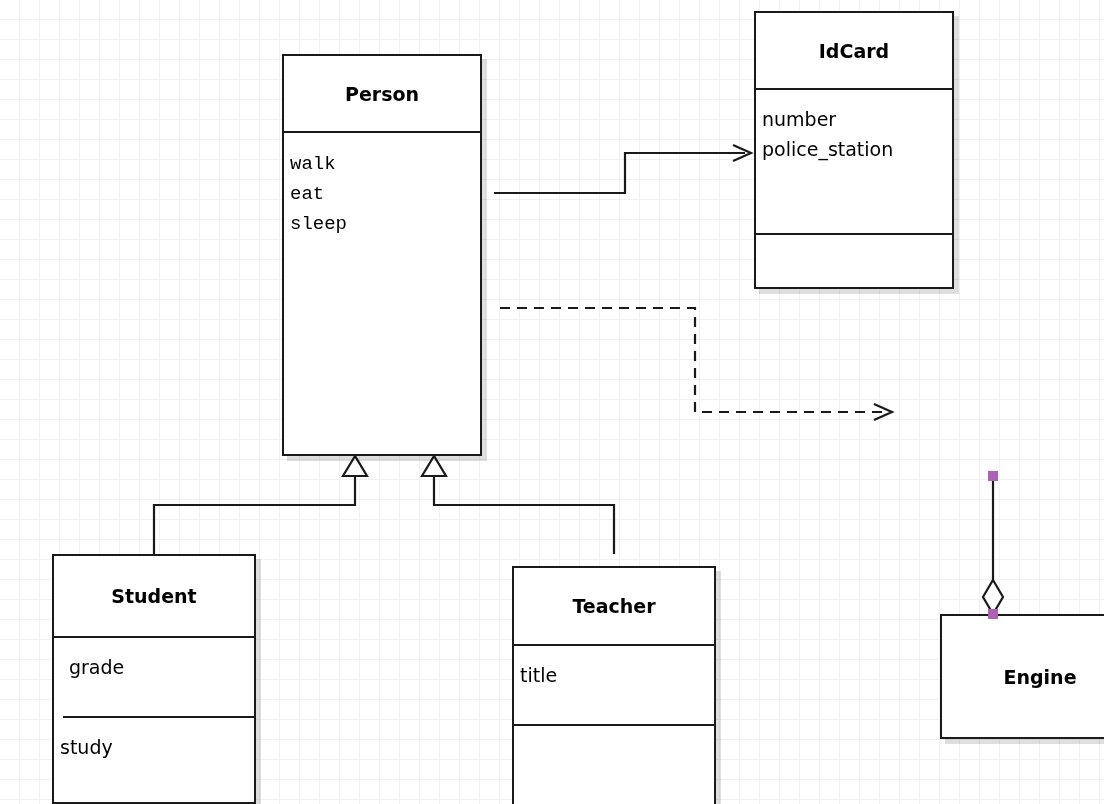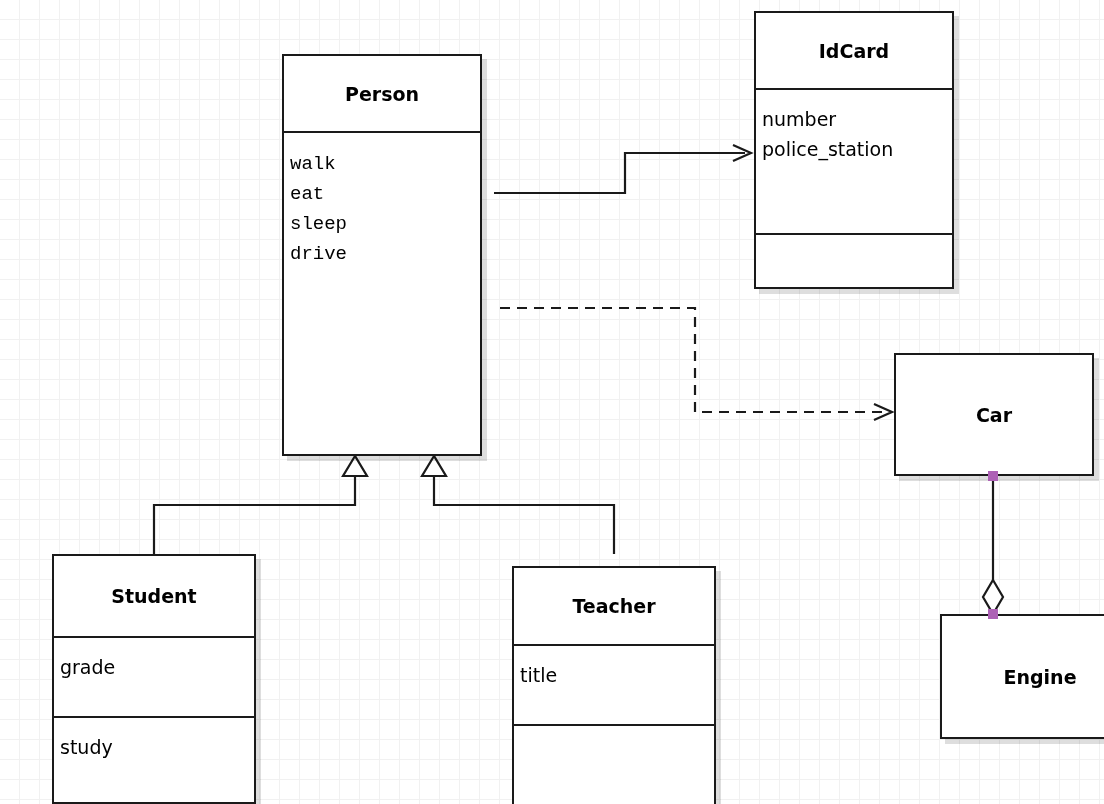--- a/index.html
+++ b/index.html
@@ -94,46 +94,42 @@
       <path d="M 993 580 L 1003 597 L 993 614 L 983 597 Z" fill="#ffffff" stroke="#1a1a1a" stroke-width="2.2" stroke-linejoin="miter"></path>
     </g>
   </svg>
 
   <div class="uml-class" style="left:282px; top:54px; width:200px; height:402px;">
     <div class="uml-header" style="height:77px;">Person</div>
     <div class="uml-compartment mid" style="height:161px;font-family:Liberation Mono, monospace;">
       <span>walk</span>
       <span>eat</span>
       <span>sleep</span>
-      <span>drive</span>
     </div>
   </div>
 
   <div class="uml-class" style="left:754px; top:11px; width:200px; height:278px;">
     <div class="uml-header" style="height:77px;">IdCard</div>
     <div class="uml-compartment ruled" style="height:145px;">
       <span>number</span>
       <span>police_station</span>
     </div>
     <div class="uml-compartment" style="height:52px;"></div>
   </div>
 
-  <div class="uml-class" style="left:894px; top:353px; width:200px; height:123px;">
-    <div class="uml-header no-rule" style="height:100%;">Car</div>
-  </div>
   <div class="handle" style="left:988px; top:471px;"></div>
 
   <div class="uml-class" style="left:940px; top:614px; width:200px; height:125px;">
     <div class="uml-header no-rule" style="height:100%;">Engine</div>
   </div>
   <div class="handle" style="left:988px; top:609px;"></div>
 
   <div class="uml-class" style="left:52px; top:554px; width:204px; height:250px;">
     <div class="uml-header" style="height:82px;">Student</div>
-    <div class="uml-compartment ruled" style="height:80px;">
+    <div class="uml-compartment ruled" style="height:80px;margin-left:9px;">
       <span>grade</span>
     </div>
     <div class="uml-compartment" style="height:90px;">
       <span>study</span>
     </div>
   </div>
 
   <div class="uml-class" style="left:512px; top:566px; width:204px; height:250px;">
     <div class="uml-header" style="height:78px;">Teacher</div>
     <div class="uml-compartment ruled" style="height:80px;">

